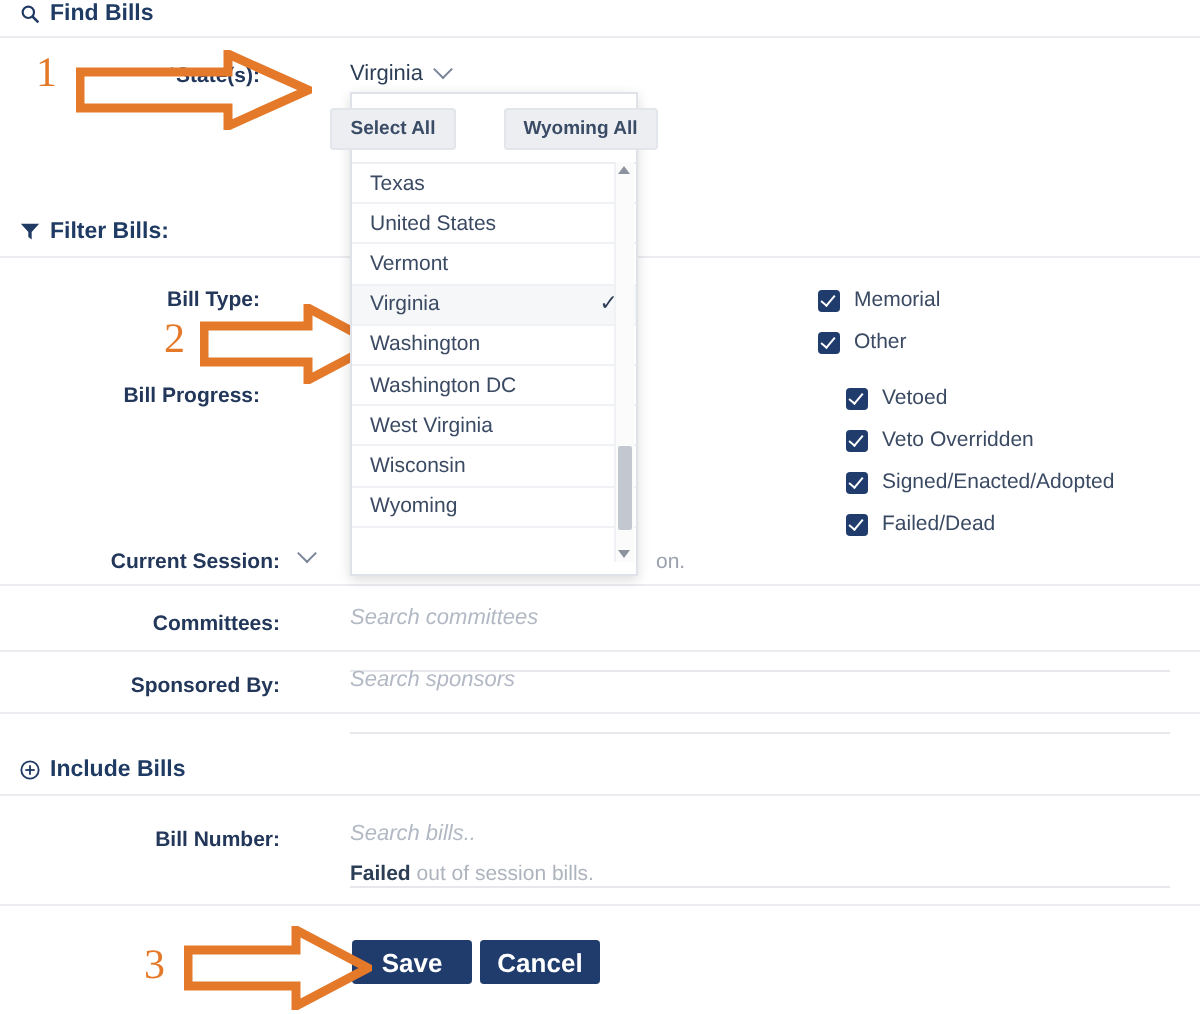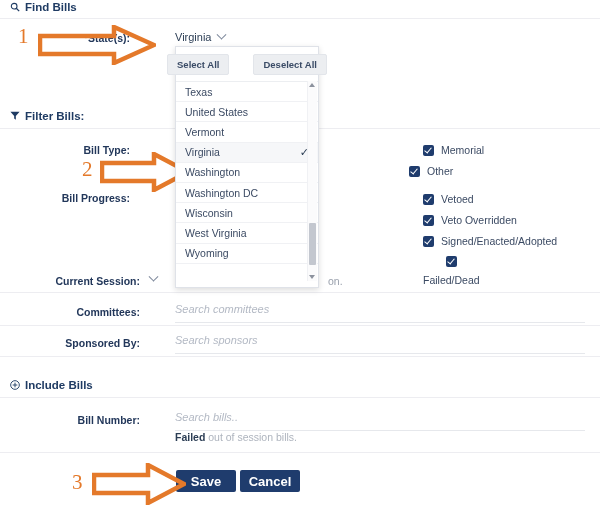--- a/index.html
+++ b/index.html
@@ -50,21 +50,21 @@
   }
   .inputline {
     position: absolute;
     border: none;
     border-bottom: 1px solid #e6e8ec;
     background: transparent;
     font-family: "Liberation Sans", sans-serif;
     font-size: 11px;
     font-style: italic;
     color: #4a5568;
-    padding: 0 0 7px 0;
+    padding: 0 0 20px 0;
     outline: none;
   }
   .inputline::placeholder { color: #b3b9c4; font-style: italic; }
 
   
   .state-value {
     position: absolute;
     font-size: 11px;
     color: #2c3e55;
     display: flex;
@@ -249,21 +249,21 @@
 
   <div class="row-label" style="left:60px; top:32px; width:70px;">*State(s):</div>
   <div class="state-value" style="left:175px; top:31px;">
     <span>Virginia</span>
     <span class="chev"></span>
   </div>
 
   <div class="dropdown">
     <div class="dd-btnbar">
       <button class="dd-btn">Select All</button>
-      <button class="dd-btn">Deselect All</button>
+      <button class="dd-btn">Wyoming All</button>
     </div>
     <div class="dd-list" id="dd-list">
         <div class="dd-item">
           <span>Texas</span>
         </div>
         <div class="dd-item">
           <span>United States</span>
         </div>
         <div class="dd-item">
           <span>Vermont</span>
@@ -272,24 +272,24 @@
           <span>Virginia</span>
           <span class="dd-check">✓</span>
         </div>
         <div class="dd-item">
           <span>Washington</span>
         </div>
         <div class="dd-item">
           <span>Washington DC</span>
         </div>
         <div class="dd-item">
+          <span>West Virginia</span>
+        </div>
+        <div class="dd-item">
           <span>Wisconsin</span>
-        </div>
-        <div class="dd-item">
-          <span>West Virginia</span>
         </div>
         <div class="dd-item">
           <span>Wyoming</span>
         </div>
       </div>
     <div class="dd-scroll">
       <span class="dd-arrow up"></span>
       <span class="dd-thumb"></span>
       <span class="dd-arrow dn"></span>
     </div>
@@ -300,21 +300,21 @@
       <svg width="10" height="10" viewBox="0 0 12 12">
         <polygon points="0.5,1 11.5,1 7,6 7,10.5 5,9 5,6" fill="#1f3b63"></polygon>
       </svg>
     </span>
     <span>Filter Bills:</span>
   </div>
   <div class="hrule" style="top:128px;"></div>
 
   <div class="row-label" style="left:60px; top:144px; width:70px;">Bill Type:</div>
   <div id="bill-type-boxes">
-      <div class="cbrow" style="left: 423px; top: 144px;">
+      <div class="cbrow" style="left: 409px; top: 144px;">
         <span class="cbox"></span>
         <span>Memorial</span>
       </div>
       <div class="cbrow" style="left: 409px; top: 165px;">
         <span class="cbox"></span>
         <span>Other</span>
       </div>
     </div>
 
   <div class="row-label" style="left:50px; top:192px; width:80px;">Bill Progress:</div>
@@ -324,21 +324,21 @@
         <span>Vetoed</span>
       </div>
       <div class="cbrow" style="left: 423px; top: 214px;">
         <span class="cbox"></span>
         <span>Veto Overridden</span>
       </div>
       <div class="cbrow" style="left: 423px; top: 235px;">
         <span class="cbox"></span>
         <span>Signed/Enacted/Adopted</span>
       </div>
-      <div class="cbrow" style="left: 423px; top: 256px; flex-direction: column;">
+      <div class="cbrow" style="left: 423px; top: 256px;">
         <span class="cbox"></span>
         <span>Failed/Dead</span>
       </div>
     </div>
 
   <div class="row-label" style="left:40px; top:275px; width:100px;">Current Session:</div>
   <span class="chev" style="position:absolute; left:150px; top:276px;"></span>
   <div class="cut-text" style="left:328px; top:275px;">on.</div>
   <div class="hrule" style="top:292px;"></div>
 

